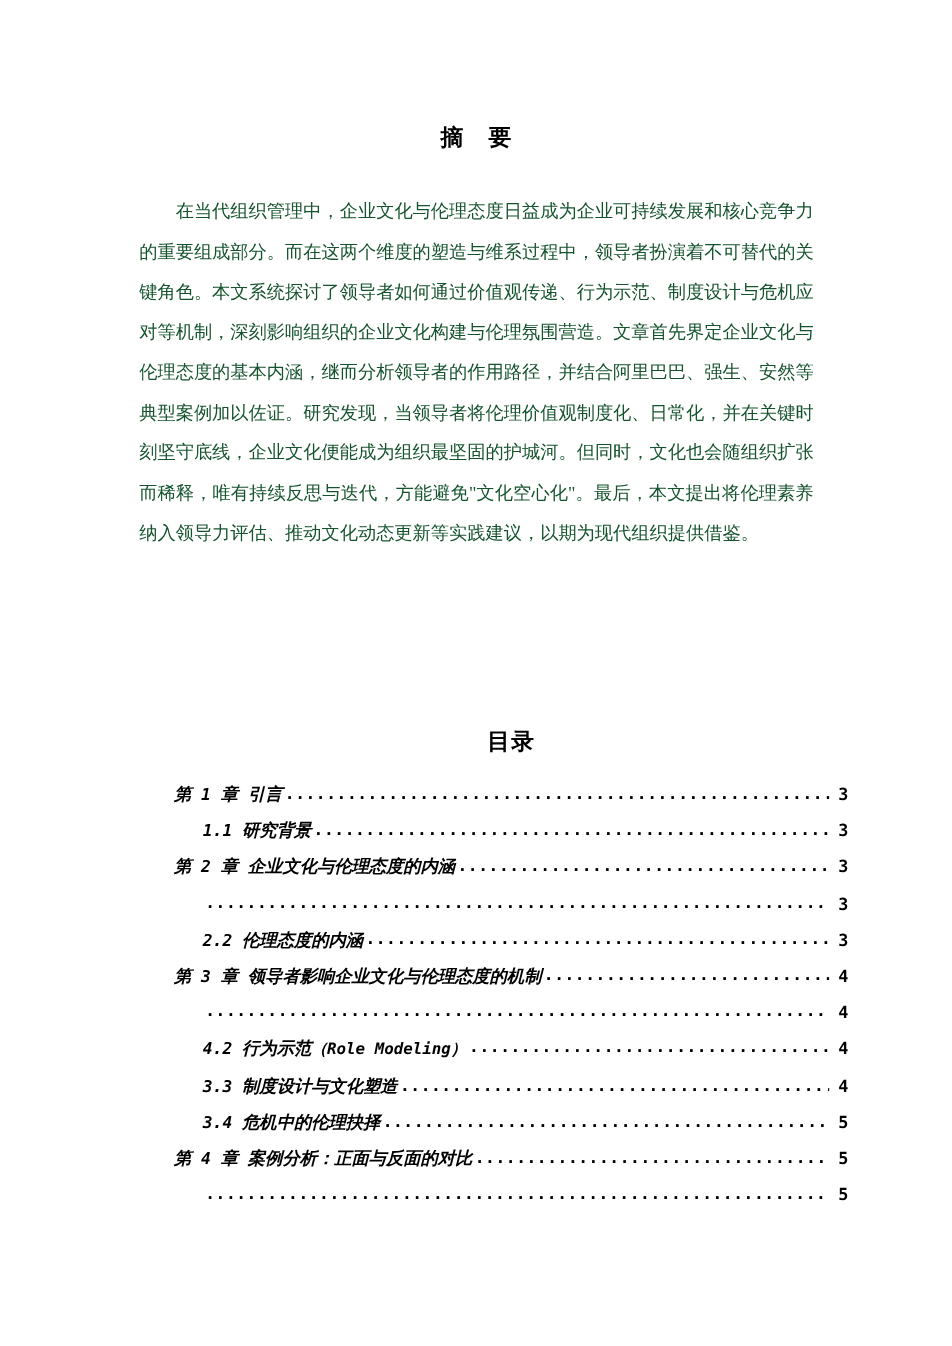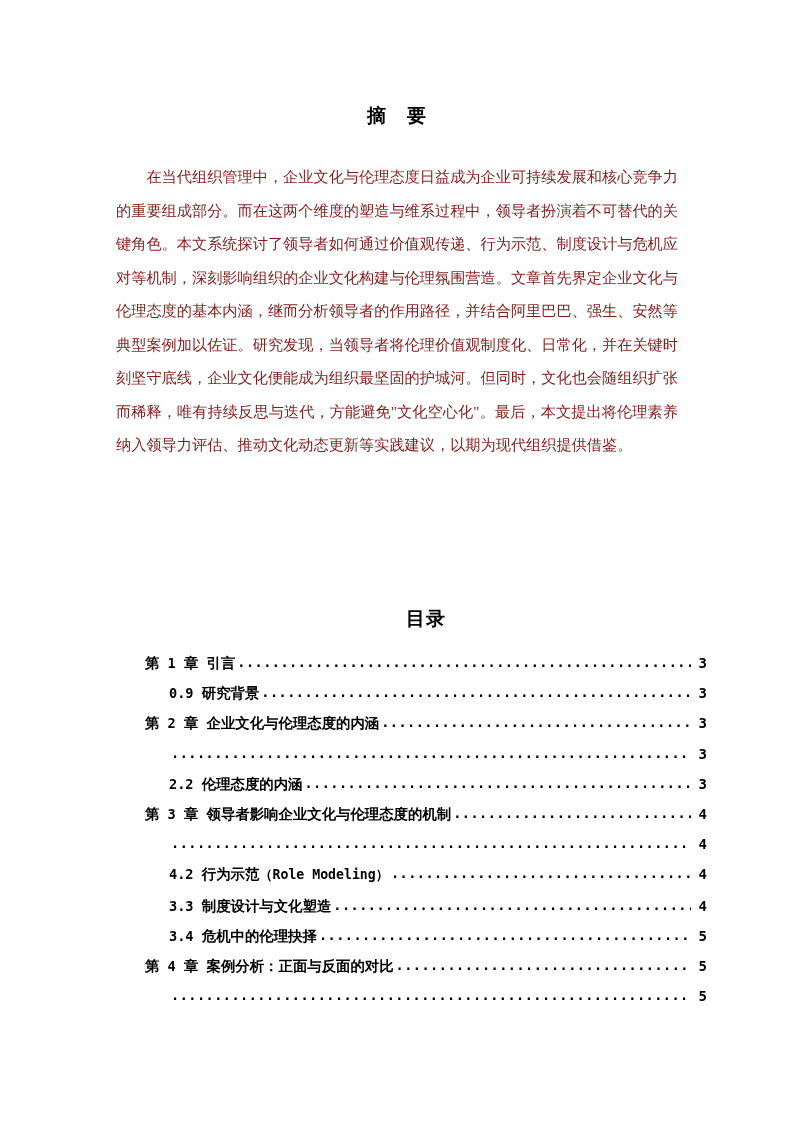--- a/index.html
+++ b/index.html
@@ -42,21 +42,21 @@
     margin: 0 0 30px 0;
   }
   .abstract-body {
     font-family: "Liberation Serif", "DejaVu Serif", serif;
     font-size: 15.2px;
     line-height: 33.5px;
     text-align: justify;
     text-justify: inter-ideograph;
     text-indent: 2em;
     margin: 0;
-    color: #7f1d1d;
+    color: #14532d;
   }
   .keywords {
     margin-top: 20px;
     font-family: "Liberation Serif", "DejaVu Serif", serif;
     font-size: 15.2px;
     line-height: 30px;
     color: #1a1a1a;
   }
 
   
@@ -88,20 +88,21 @@
     font-weight: bold;
     font-size: 14.4px;
     line-height: 30.2px;
     white-space: nowrap;
   }
   .toc-row.level-2 {
     padding-left: 24px;
   }
   .toc-label {
     flex: 0 0 auto;
+    font-style: italic;
   }
   .toc-label .num {
     font-family: "DejaVu Sans Mono", "Liberation Mono", monospace;
     font-weight: bold;
     font-size: 13.6px;
   }
   .toc-label .latin {
     font-family: "DejaVu Sans Mono", "Liberation Mono", monospace;
     font-weight: bold;
     font-size: 13.2px;
@@ -139,21 +140,21 @@
 
   <section class="toc-section">
     <h1 class="toc-title">目录</h1>
     <ul class="toc-list" id="toc-list">
         <li class="toc-row level-1">
           <span class="toc-label">第<span class="num"> 1 </span>章<span class="num">  </span>引言</span>
           <span class="toc-dots">.........................................................................................</span>
           <span class="toc-page">3</span>
         </li>
         <li class="toc-row level-2">
-          <span class="toc-label"><span class="num">0.9 </span>研究背景</span>
+          <span class="toc-label"><span class="num">1.1 </span>研究背景</span>
           <span class="toc-dots">.........................................................................................</span>
           <span class="toc-page">3</span>
         </li>
         <li class="toc-row level-1">
           <span class="toc-label">第<span class="num"> 2 </span>章<span class="num">  </span>企业文化与伦理态度的内涵</span>
           <span class="toc-dots">.........................................................................................</span>
           <span class="toc-page">3</span>
         </li>
         <li class="toc-row level-2">
           <span class="toc-dots">.........................................................................................</span>

